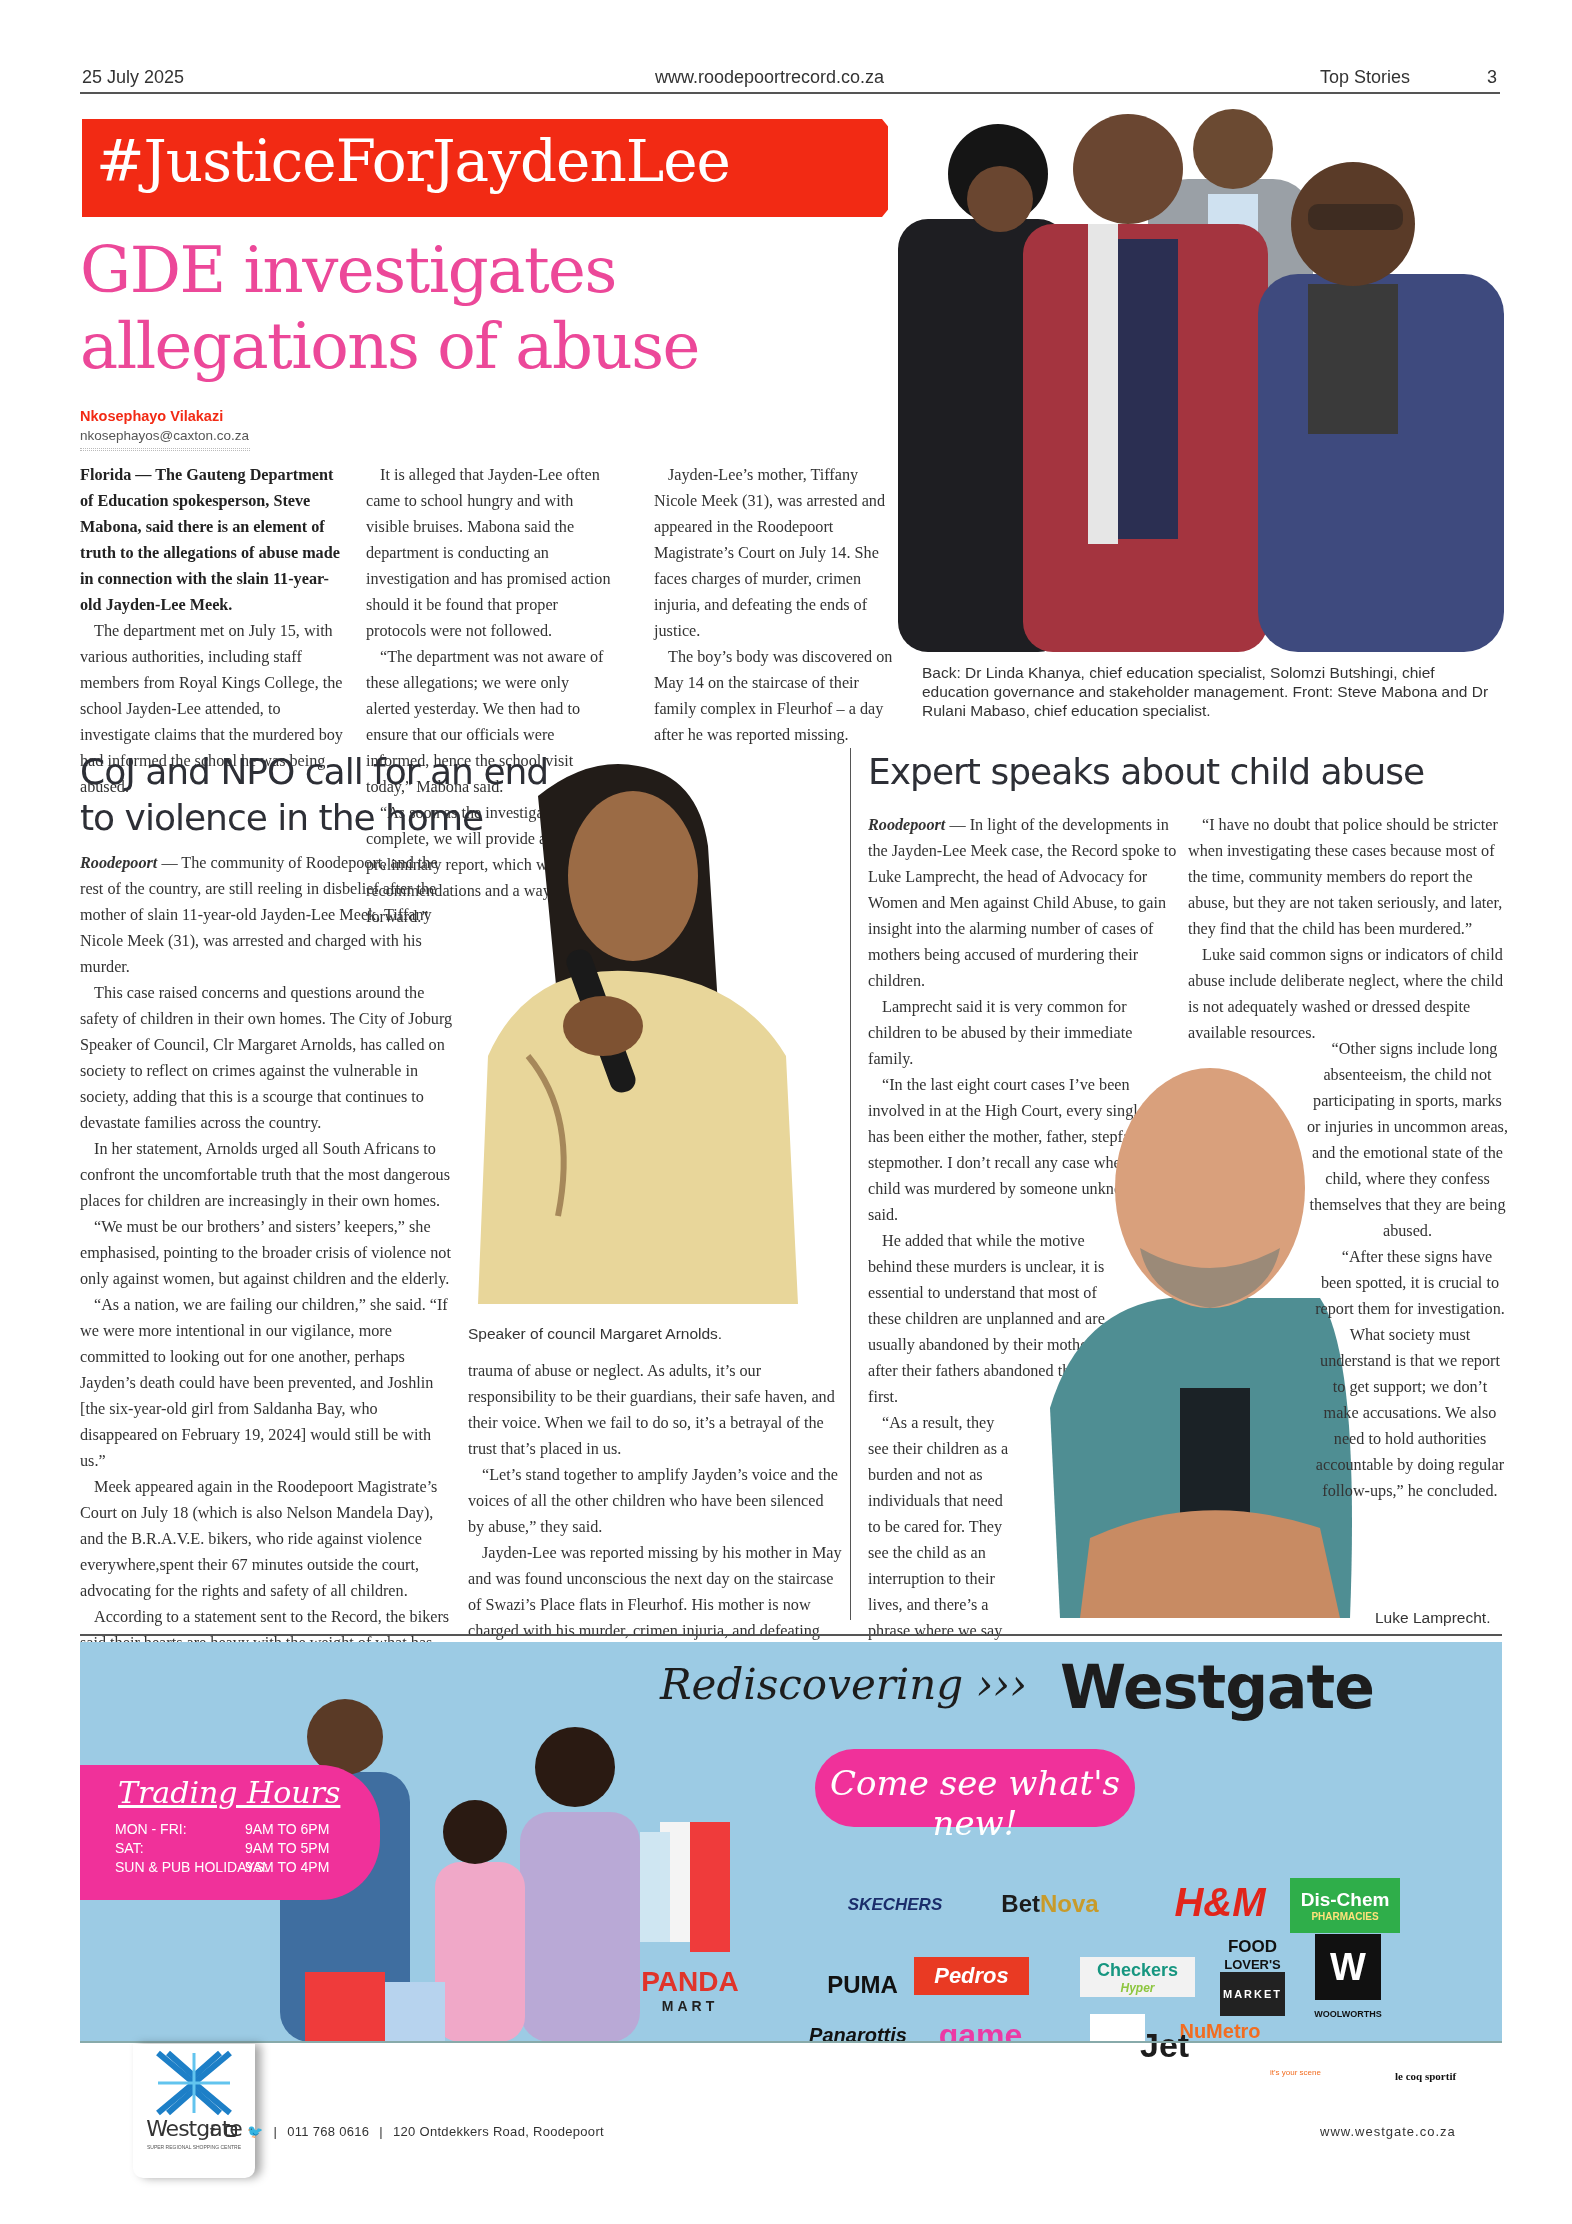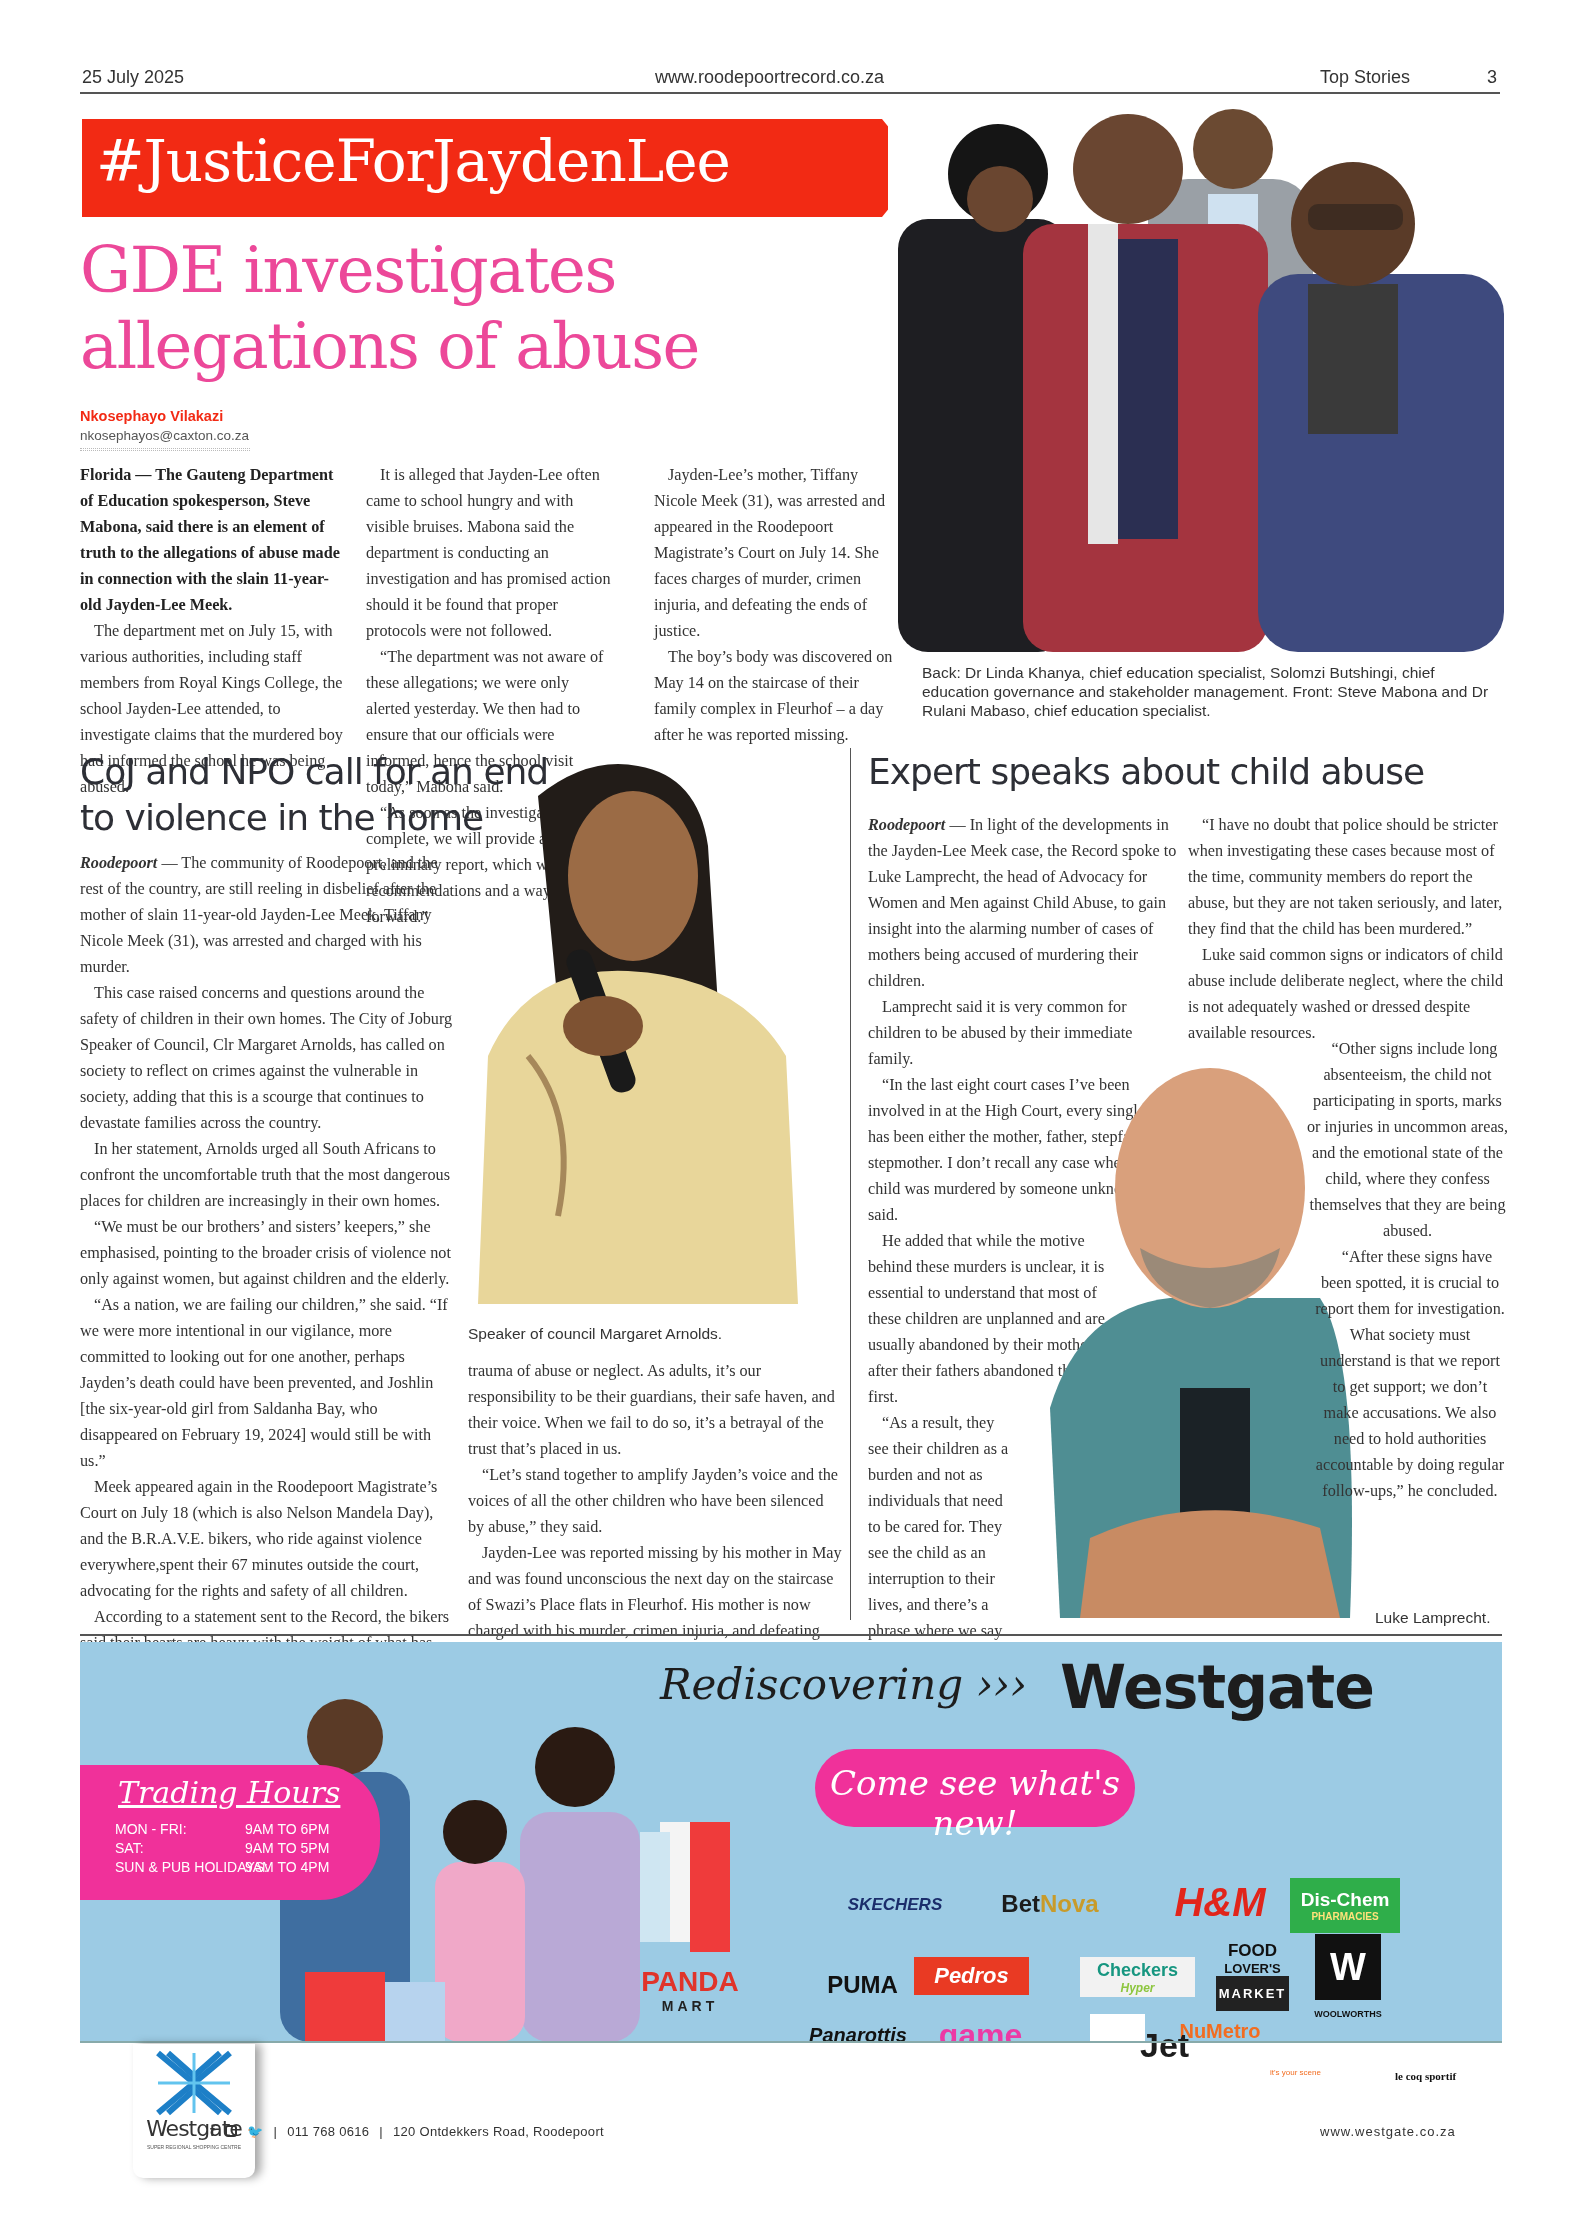--- a/index.html
+++ b/index.html
@@ -240,21 +240,21 @@
 
   <div class="logo" style="left:740px; top:318px; width:85px; height:50px; font-size:24px; color:#111;">PUMA</div>
   <div class="logo" style="left:834px; top:315px; width:115px; height:38px; background:#e93a23; color:#fff; font-size:22px; font-style:italic;">Pedros</div>
   <div class="logo" style="left:1000px; top:315px; width:115px; height:40px; background:#f2f2f2; flex-direction:column;">
       <span style="font-size:18px; color:#179680;">Checkers</span>
       <span style="font-size:12px; color:#8dc63f; font-style:italic;">Hyper</span>
     </div>
   <div class="logo" style="left:1135px; top:302px; width:75px; height:64px; flex-direction:column; color:#111;">
       <span style="font-size:17px;">FOOD</span>
       <span style="font-size:13px;">LOVER'S</span>
-      <span style="font-size:13px; background:#222; color:#fff; padding:10px 3px; letter-spacing:2px;">MARKET</span>
+      <span style="font-size:11px; background:#222; color:#fff; padding:16px 3px; letter-spacing:2px;">MARKET</span>
     </div>
   <div class="logo" style="left:1235px; top:292px; width:66px; height:66px; background:#111; color:#fff; font-size:38px;">W</div>
   <div class="logo" style="left:1222px; top:365px; width:92px; height:14px; font-size:9px; color:#111;">WOOLWORTHS</div>
 
   <div class="logo" style="left:738px; top:382px; width:80px; height:18px; font-size:20px; font-style:italic; color:#111; align-items:flex-start;">Panarottis</div>
   <div class="logo" style="left:853px; top:386px; width:95px; height:14px; font-size:32px; color:#ec3aa5; align-items:flex-start; line-height:14px;">game</div>
   <div class="logo" style="left:1010px; top:372px; width:55px; height:28px; background:#fff;"></div>
   <div class="logo" style="left:1090px; top:378px; width:100px; height:22px; font-size:20px; color:#f26d21; align-items:flex-start;">NuMetro</div>
   <div class="logo" style="left:1240px; top:372px; width:50px; height:28px; color:#111; font-size:10px;"></div>
 </div>

